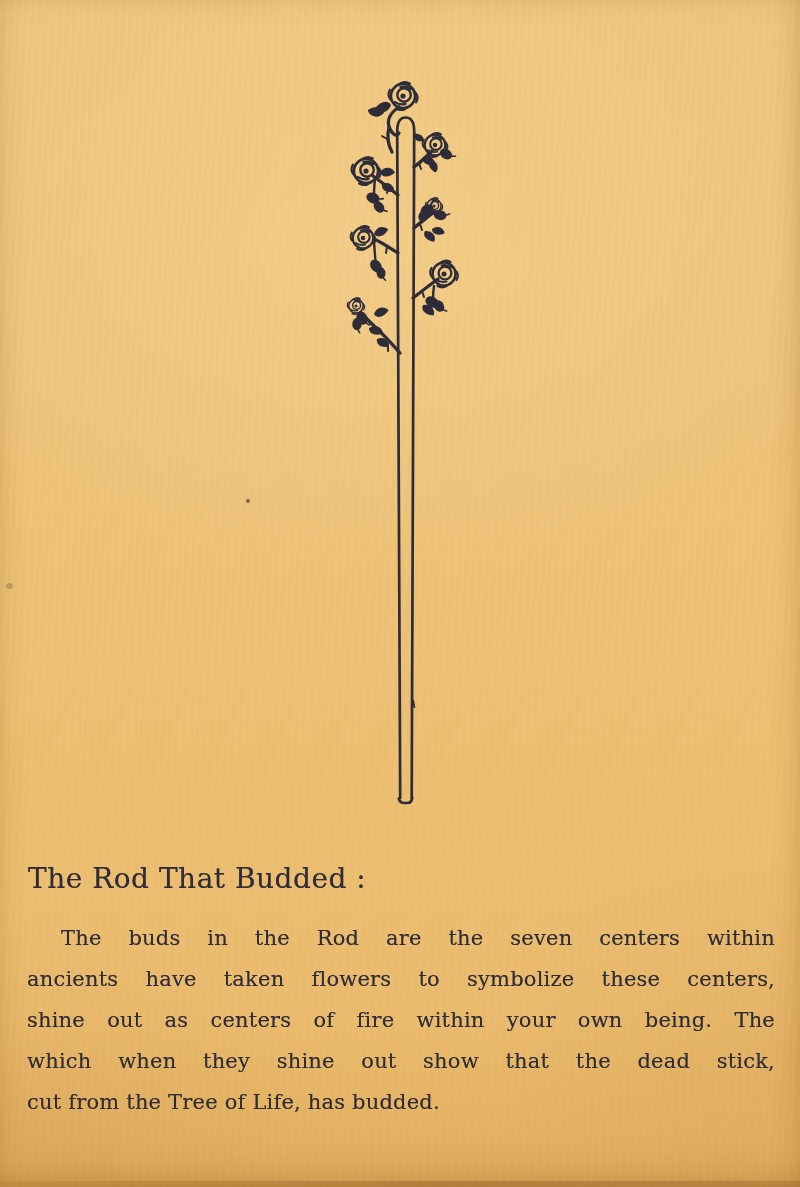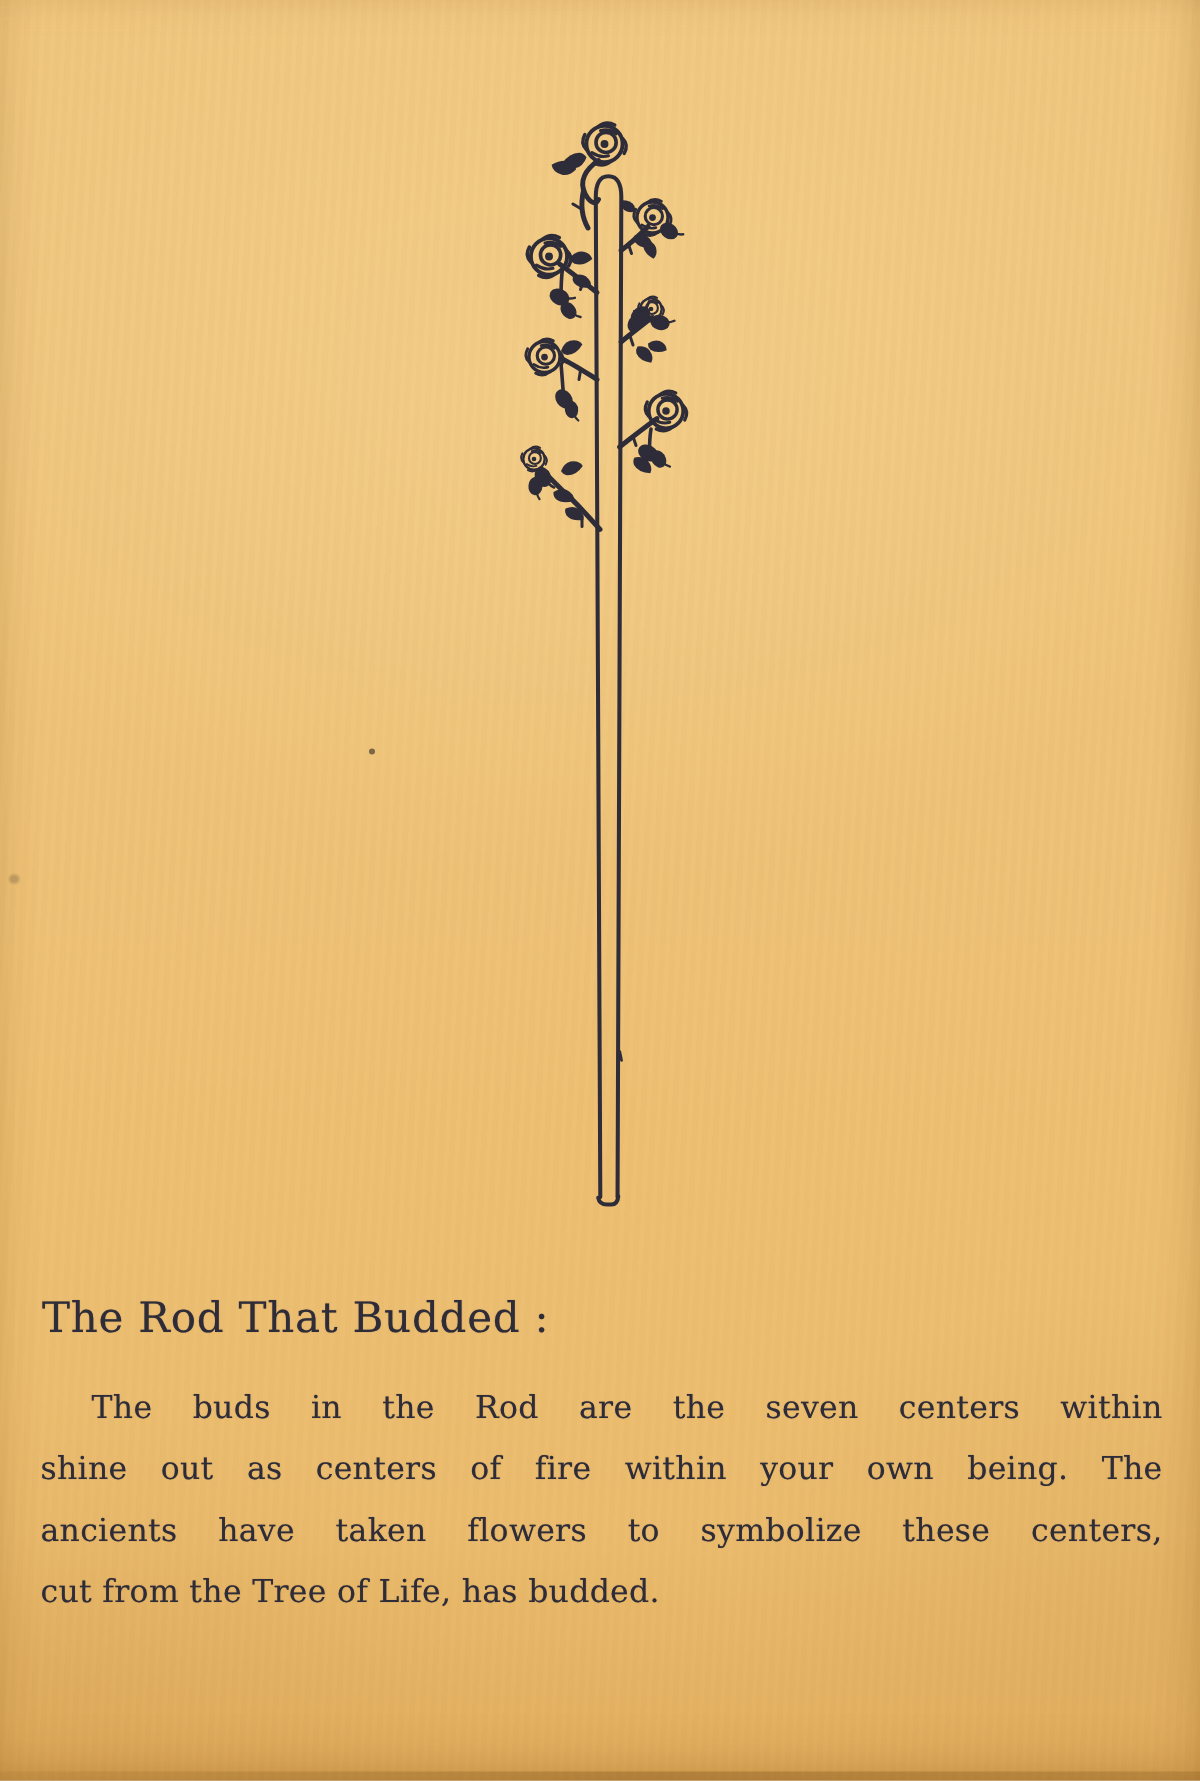--- a/index.html
+++ b/index.html
@@ -161,21 +161,22 @@
       <use href="#bud" transform="translate(32,258) rotate(65) scale(0.95)"></use>
       <use href="#bud" transform="translate(27,264) rotate(95) scale(0.85)"></use>
       <use href="#rose" transform="translate(26,246) scale(0.62)"></use>
     </g>
   </svg>
 
   <div class="heading">The Rod That Budded :</div>
 
   <div class="para">
     <div class="pline first">The buds in the Rod are the seven centers within</div>
+    <div class="pline">ancients have taken flowers to symbolize these centers,</div>
     <div class="pline">shine out as centers of fire within your own being. The</div>
-    <div class="pline">ancients have taken flowers to symbolize these centers,</div>
+    <div class="pline">which when they shine out show that the dead stick,</div>
     <div class="pline last">cut from the Tree of Life, has budded.</div>
   </div>
 
   <div class="speck s1"></div>
   <div class="speck s2"></div>
   <div class="scan-edge"></div>
 </div>
 
 </body></html>

